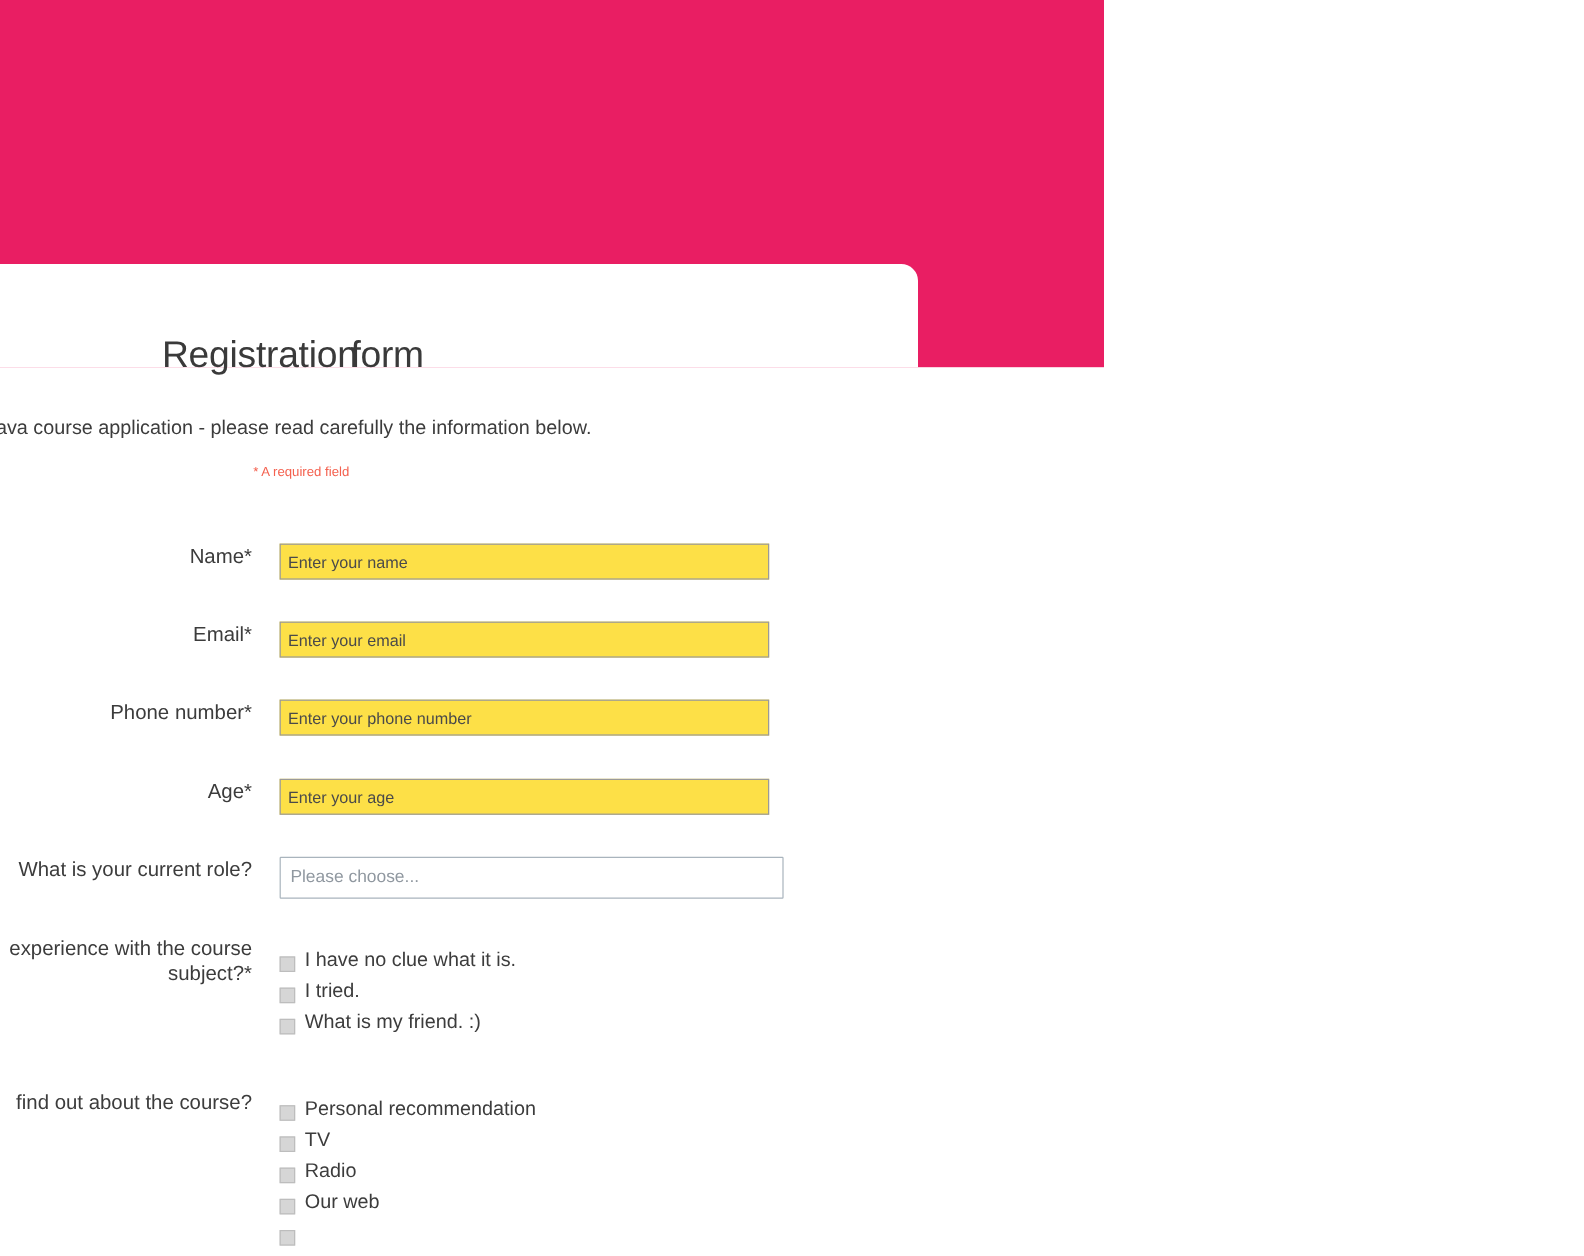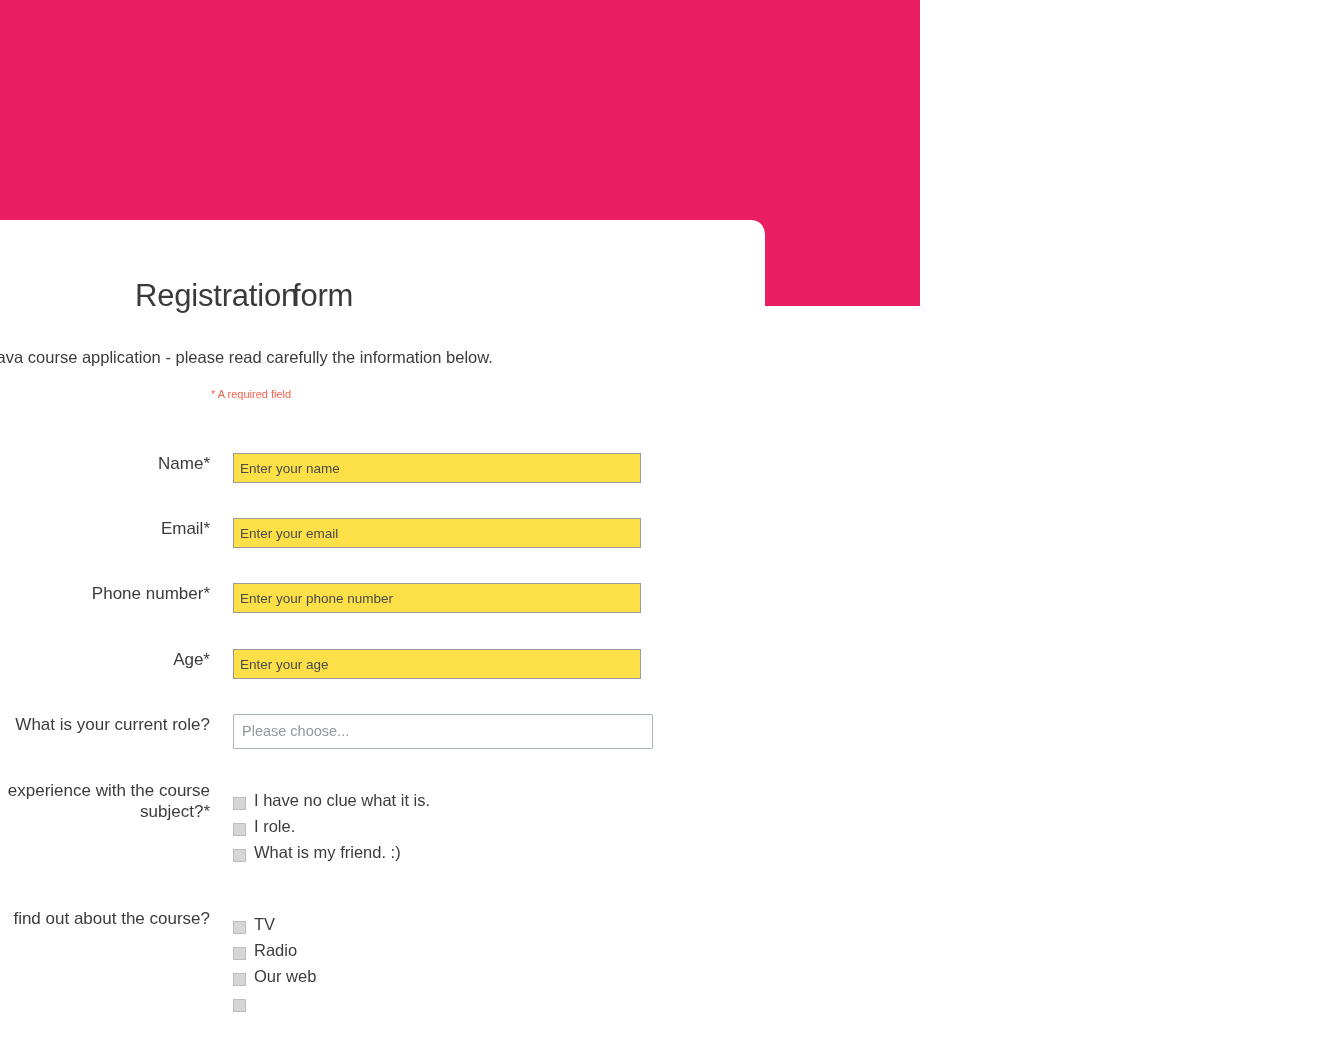--- a/index.html
+++ b/index.html
@@ -198,34 +198,38 @@
       <div>experience with the course</div>
       <div>subject?*</div>
     </div>
     <div class="check-group" style="top:4px;">
       <div class="check-item">
         <span class="box"></span>
         <span>I have no clue what it is.</span>
       </div>
       <div class="check-item">
         <span class="box"></span>
-        <span>I role.</span>
+        <span>I tried.</span>
       </div>
       <div class="check-item">
         <span class="box"></span>
         <span>What is my friend. :)</span>
       </div>
     </div>
   </div>
 
   <div class="row" style="top:908px;">
     <div class="row-label">find out about the course?</div>
     <div class="check-group" style="top:0px;">
       <div class="check-item">
         <span class="box"></span>
+        <span>Personal recommendation</span>
+      </div>
+      <div class="check-item">
+        <span class="box"></span>
         <span>TV</span>
       </div>
       <div class="check-item">
         <span class="box"></span>
         <span>Radio</span>
       </div>
       <div class="check-item">
         <span class="box"></span>
         <span>Our web</span>
       </div>

